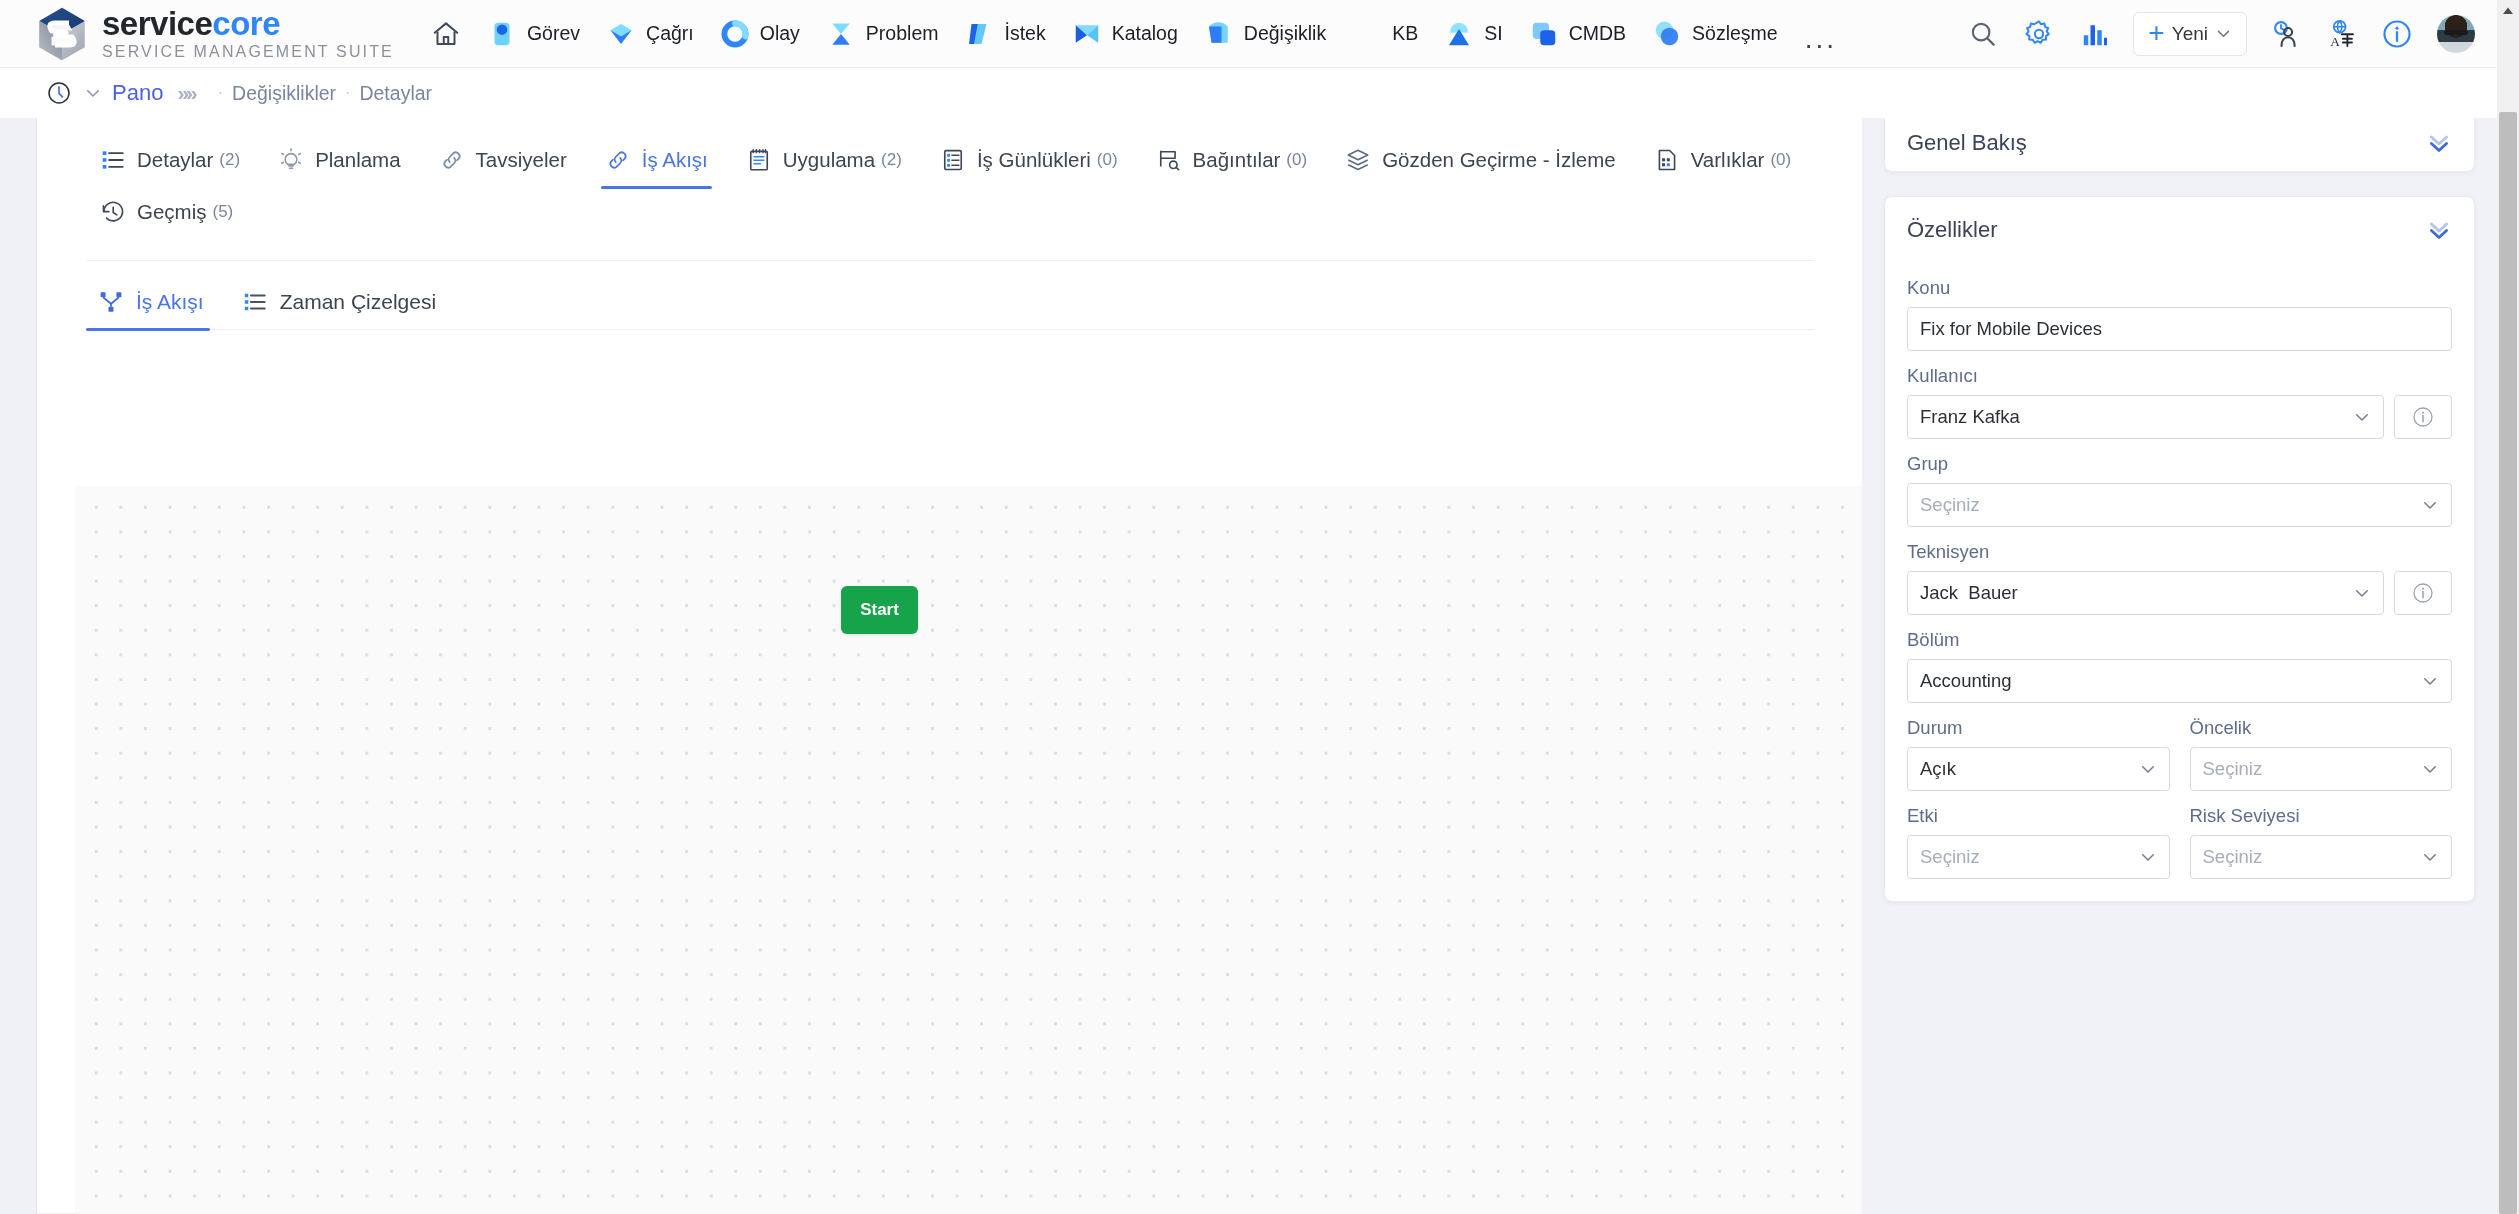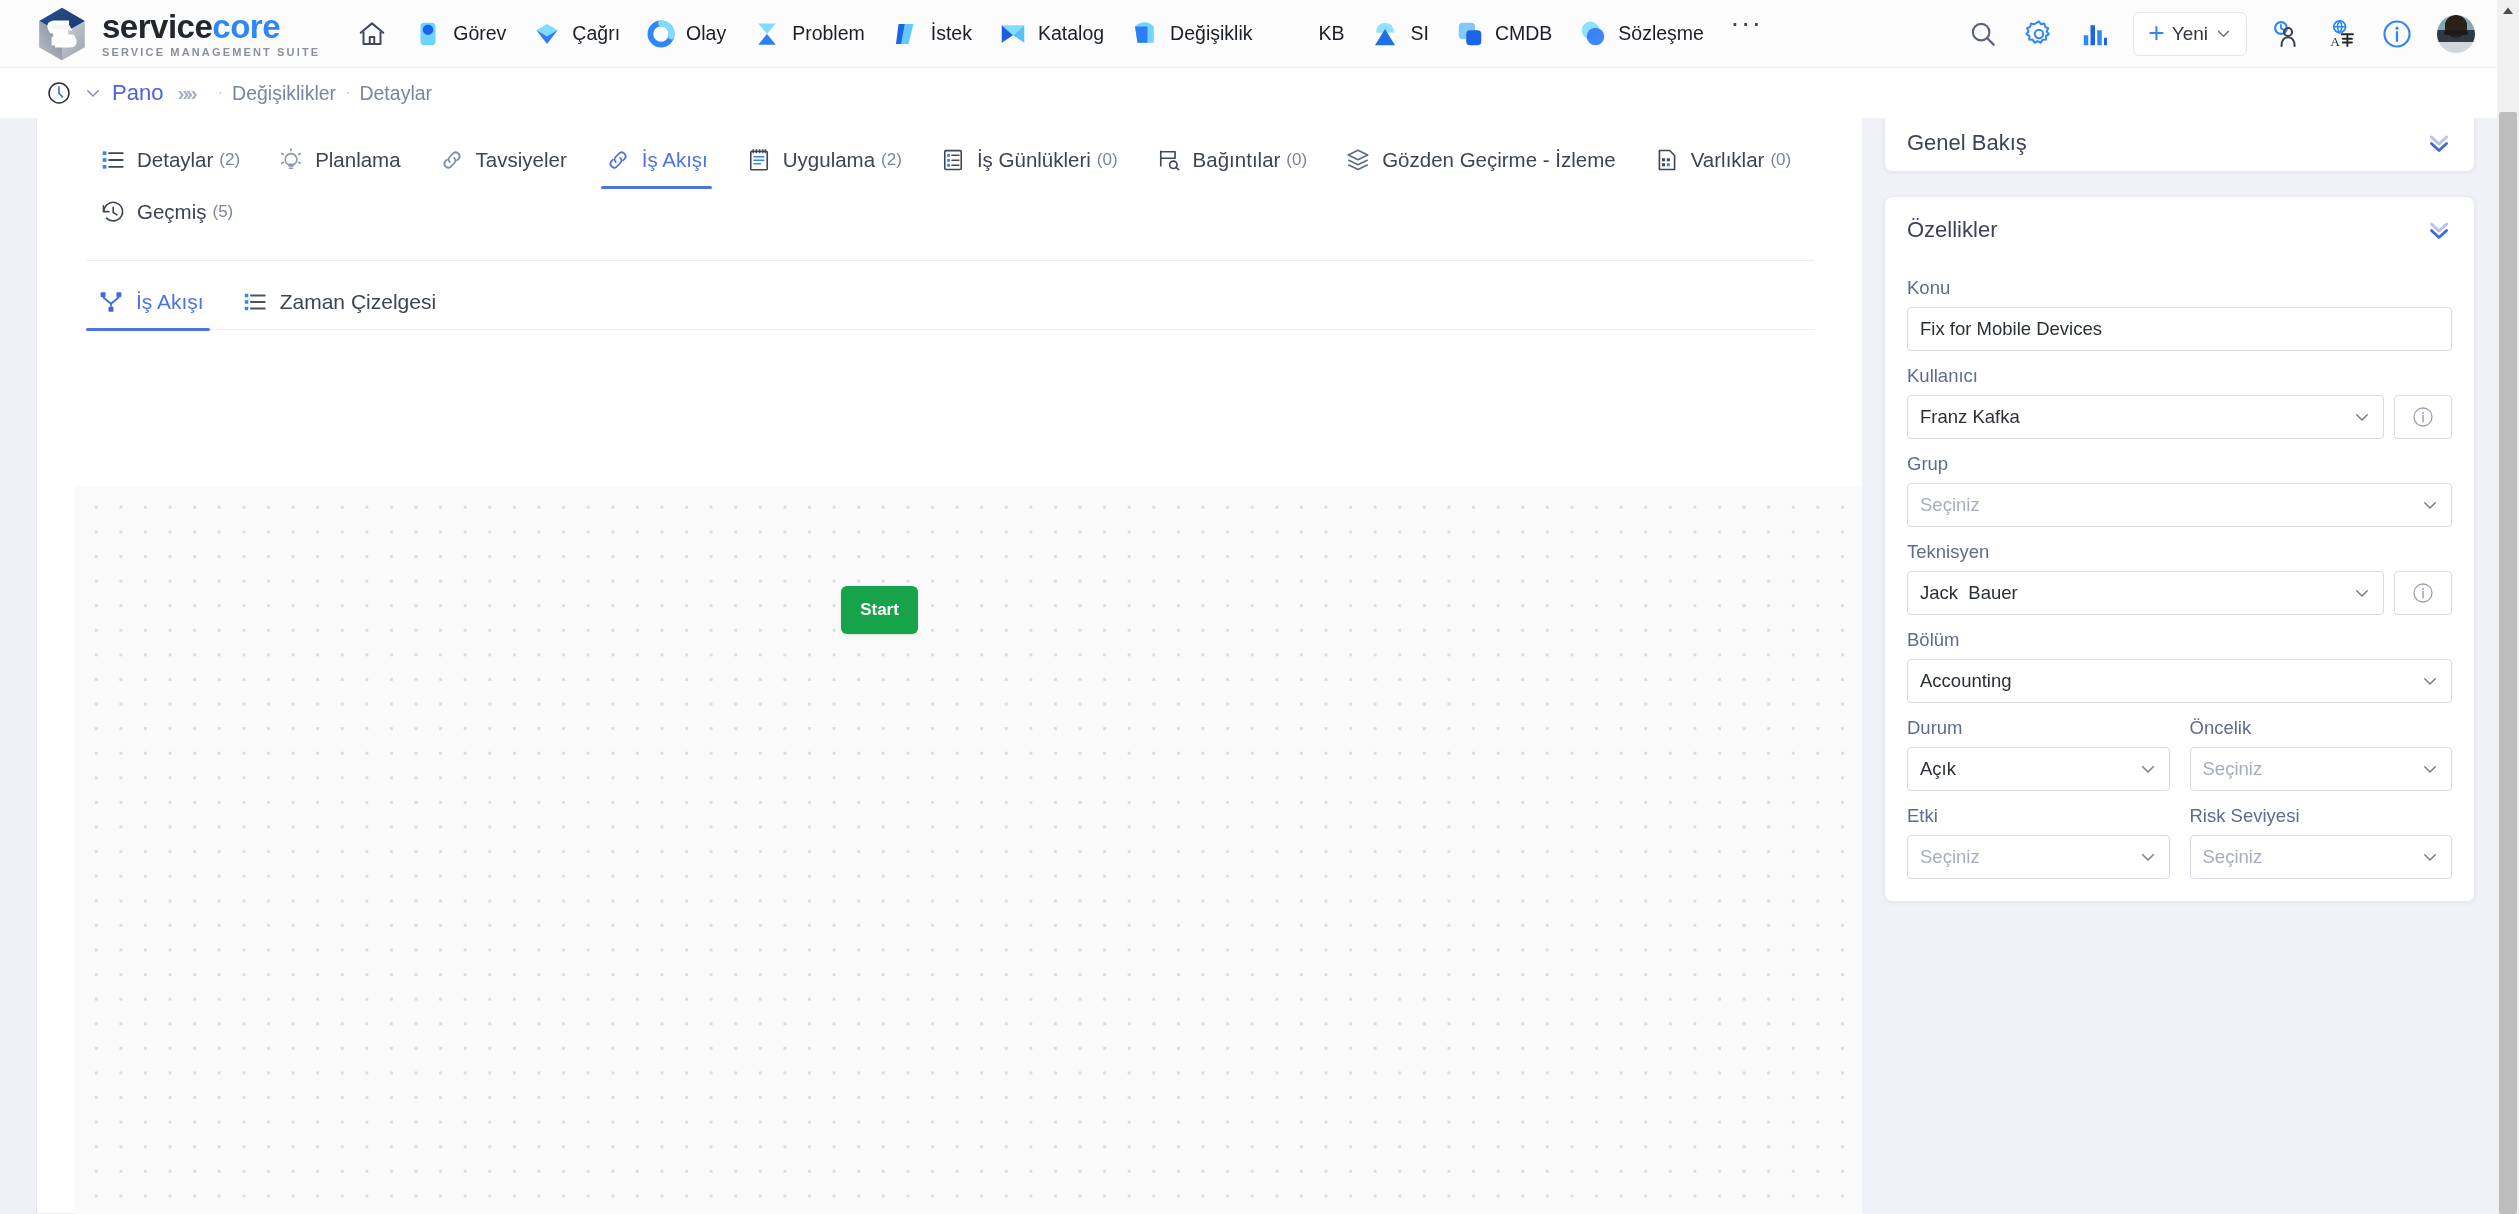--- a/index.html
+++ b/index.html
@@ -17,25 +17,25 @@
     display: flex; align-items: center;
     border-bottom: 1px solid #f0f0f3;
   }
   .logo-wrap { display: flex; align-items: center; margin-left: 34px; }
   .logo-hex { width: 56px; height: 56px; flex: none; }
   .logo-text { margin-left: 12px; line-height: 1; }
   .logo-main { font-size: 33px; font-weight: 700; letter-spacing: -0.5px; }
   .logo-main .svc { color: #22272e; }
   .logo-main .core { color: #2f86f6; }
   .logo-sub {
-    font-size: 11px; color: #8b9099; letter-spacing: 2.15px;
-    margin-top: 4px; font-weight: 700;
-  }
-
-  .nav-items { display: flex; align-items: flex-start; margin-left: 24px; }
+    font-size: 16px; color: #8b9099; letter-spacing: 2.15px;
+    margin-top: 4px; font-weight: 400;
+  }
+
+  .nav-items { display: flex; align-items: flex-end; margin-left: 24px; }
   .nav-item {
     display: flex; align-items: center; gap: 10px;
     padding: 6px 13px; cursor: pointer; white-space: nowrap;
   }
   .nav-item .nav-label { font-size: 19.5px; color: #1b1f26; }
   .nav-ico { width: 30px; height: 30px; flex: none; display: block; }
 
   .nav-dots {
     font-size: 28px; color: #3b4252; letter-spacing: 3px;
     padding: 0 14px; margin-top: -12px; cursor: pointer;

